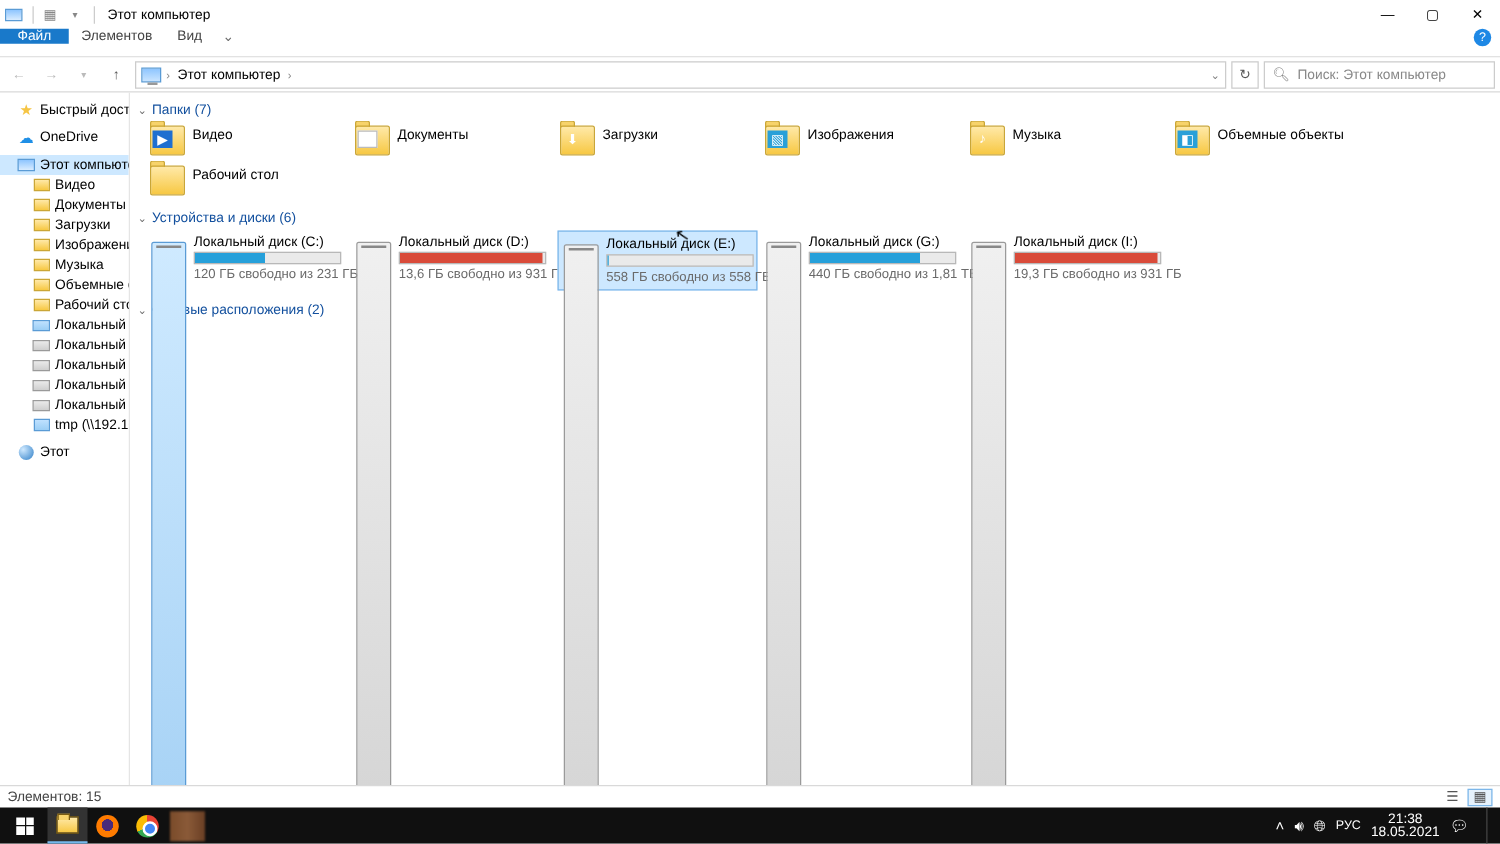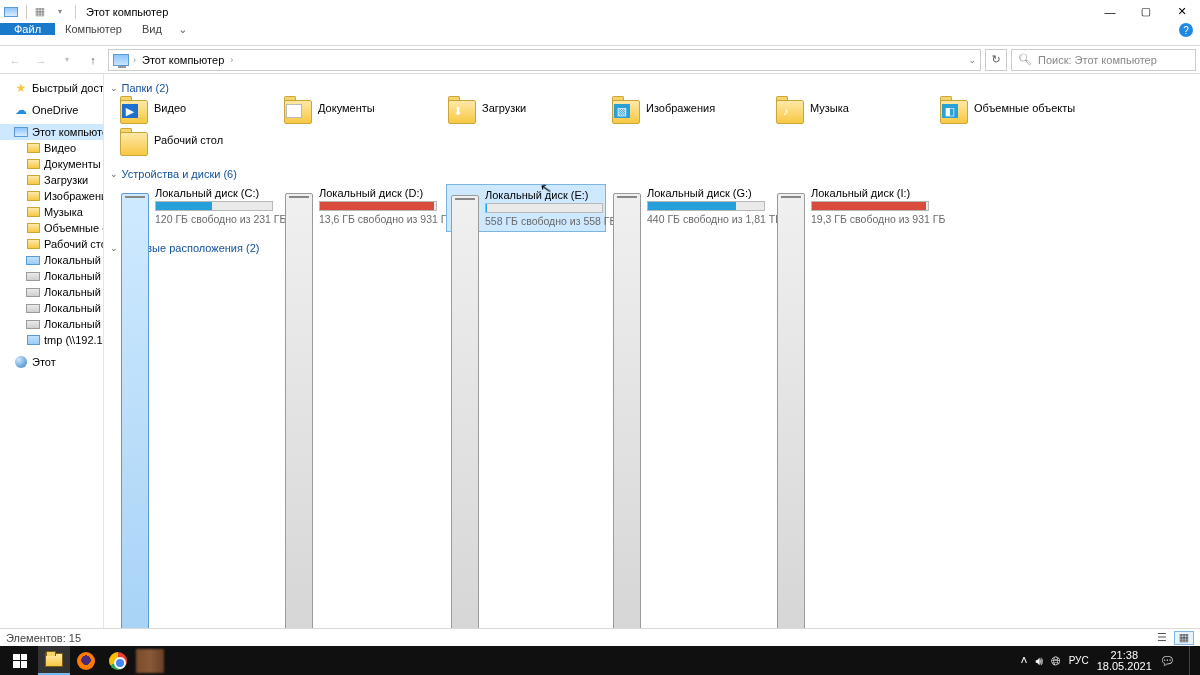--- a/index.html
+++ b/index.html
@@ -142,21 +142,21 @@
   <div class="title">Этот компьютер</div>
   <div class="winbtns">
     <div class="winbtn">—</div>
     <div class="winbtn">▢</div>
     <div class="winbtn close">✕</div>
   </div>
 </div>
 
 <div class="ribbon">
   <div class="filetab">Файл</div>
-  <div class="rtab">Компьютер</div>
+  <div class="rtab">Элементов</div>
   <div class="rtab">Вид</div>
   <div class="expand">⌄</div>
   <div class="help">
       <div class="helpcircle">?</div>
     </div>
 </div>
 
 <div class="addrrow">
   <div class="navbtn">←</div>
   <div class="navbtn">→</div>
@@ -287,21 +287,21 @@
             <span class="ic-globe"></span>
           </span>
         <span>Этот</span>
       </div>
     </div>
   </div>
 
   <div class="content">
     <div class="section-hdr">
       <span class="chev">⌄</span>
-      <span>Папки (2)</span>
+      <span>Папки (7)</span>
     </div>
     <div class="folders-grid" id="folders-grid">
         <div class="folder-item">
           <div class="folder-ico">
             <div class="tab"></div>
             <div class="base"></div>
             <div class="overlay ov-video">▶</div>
           </div>
           <div class="label">Видео</div>
         </div>

